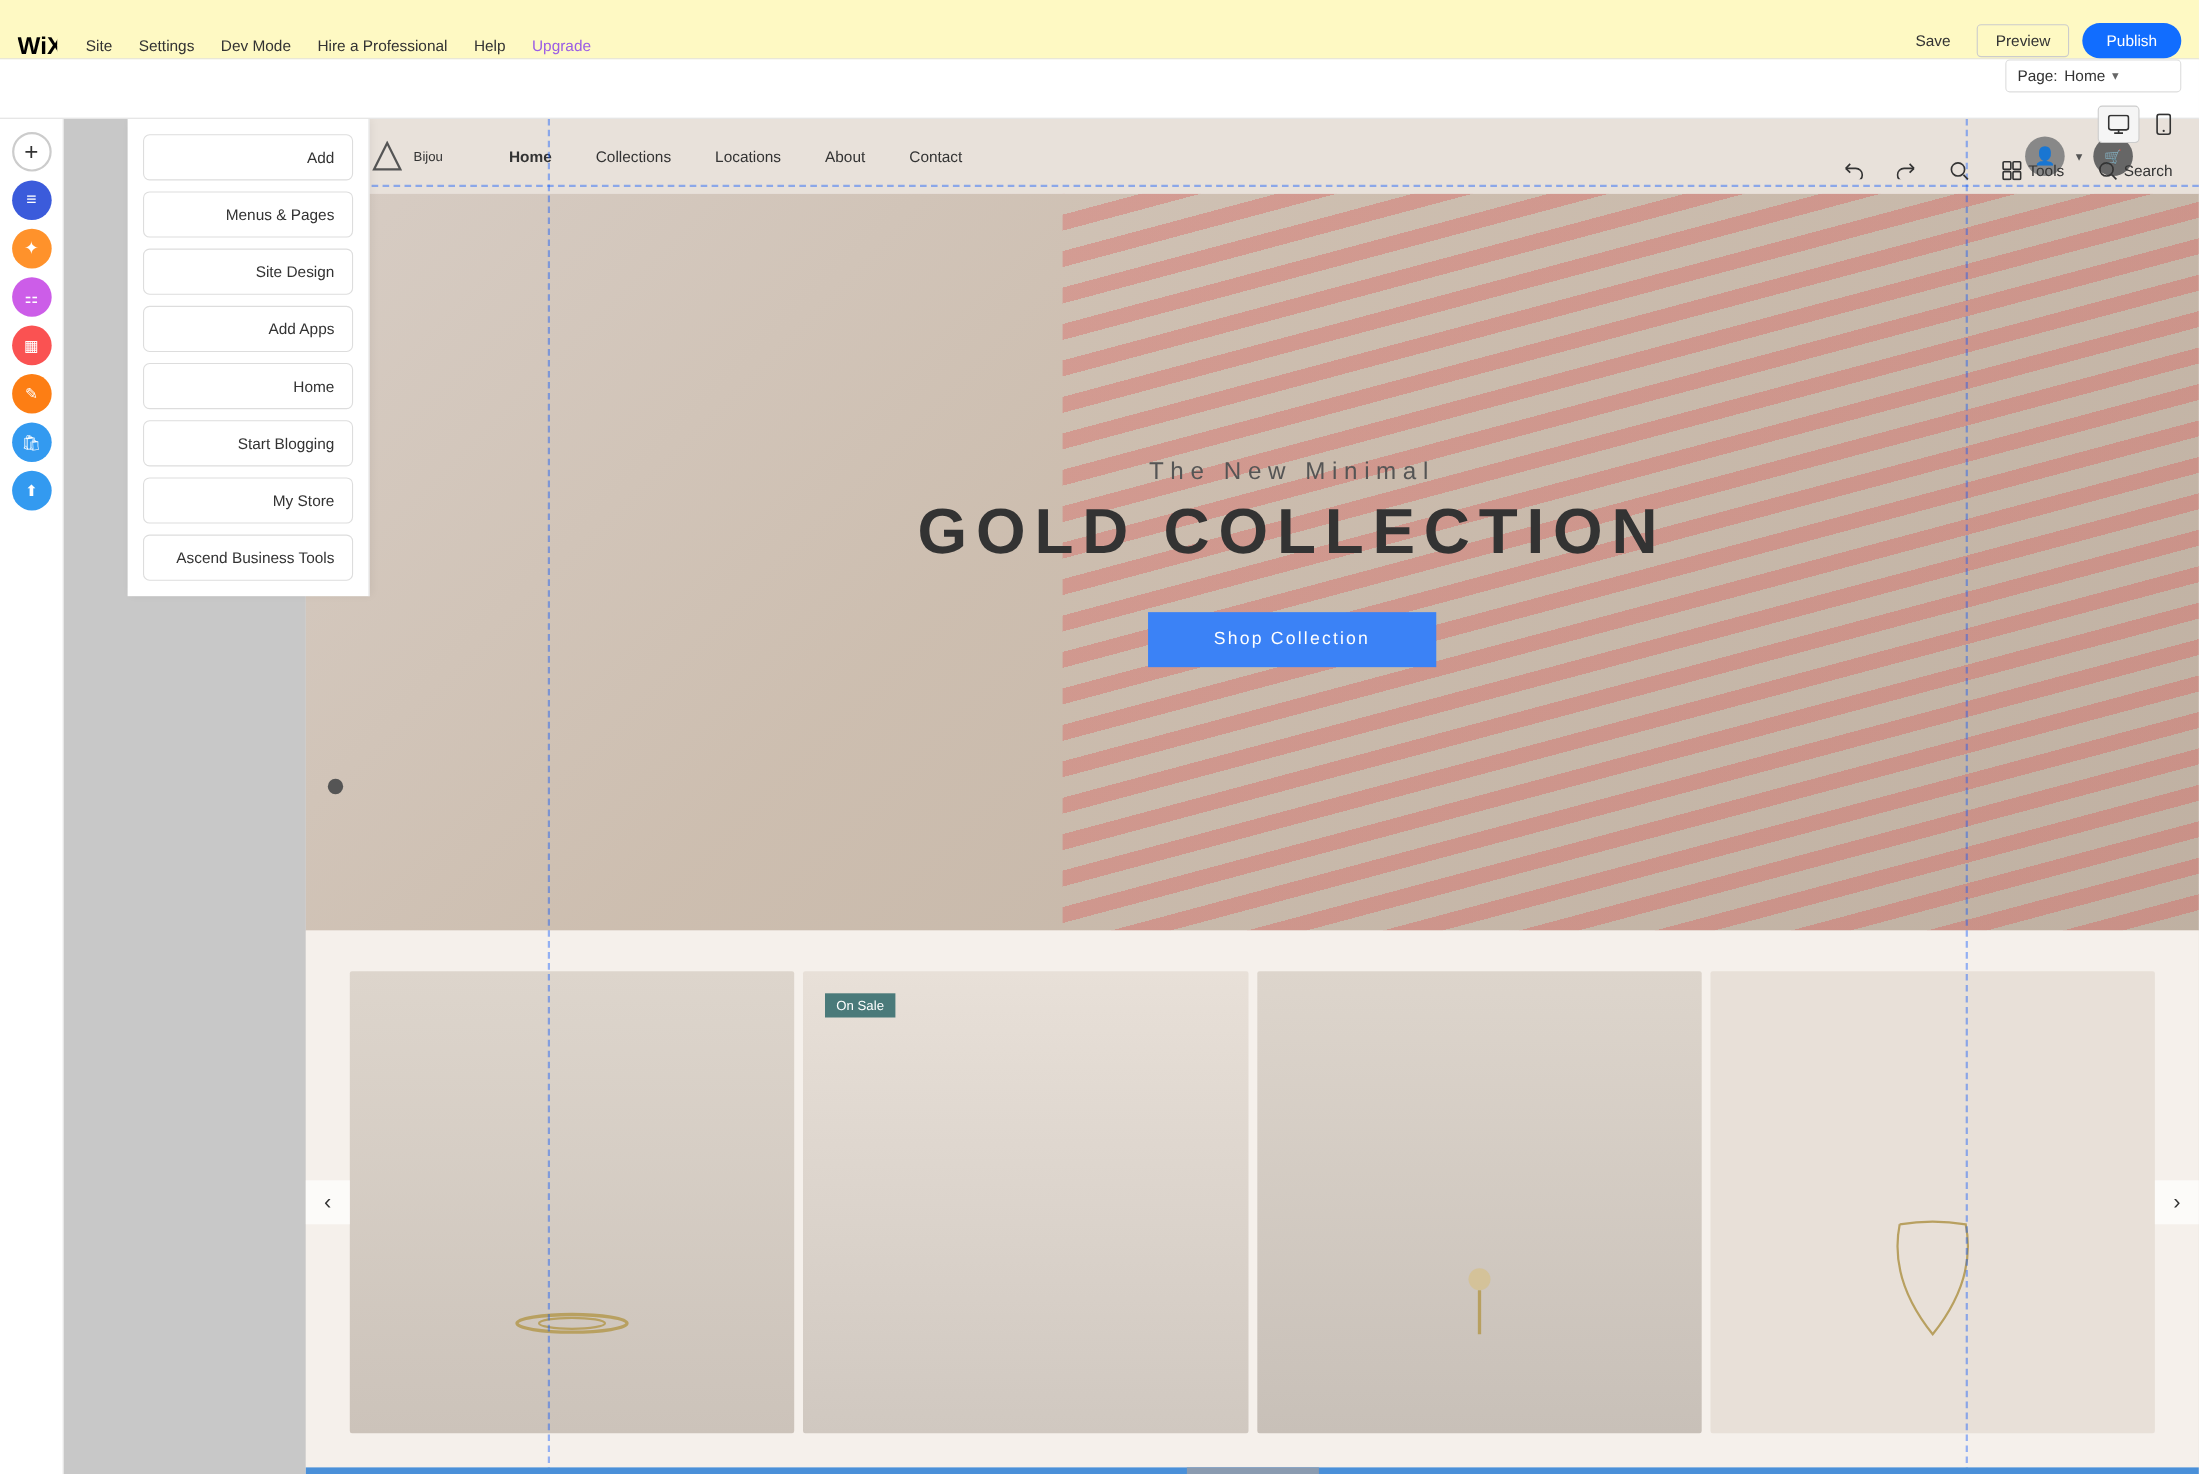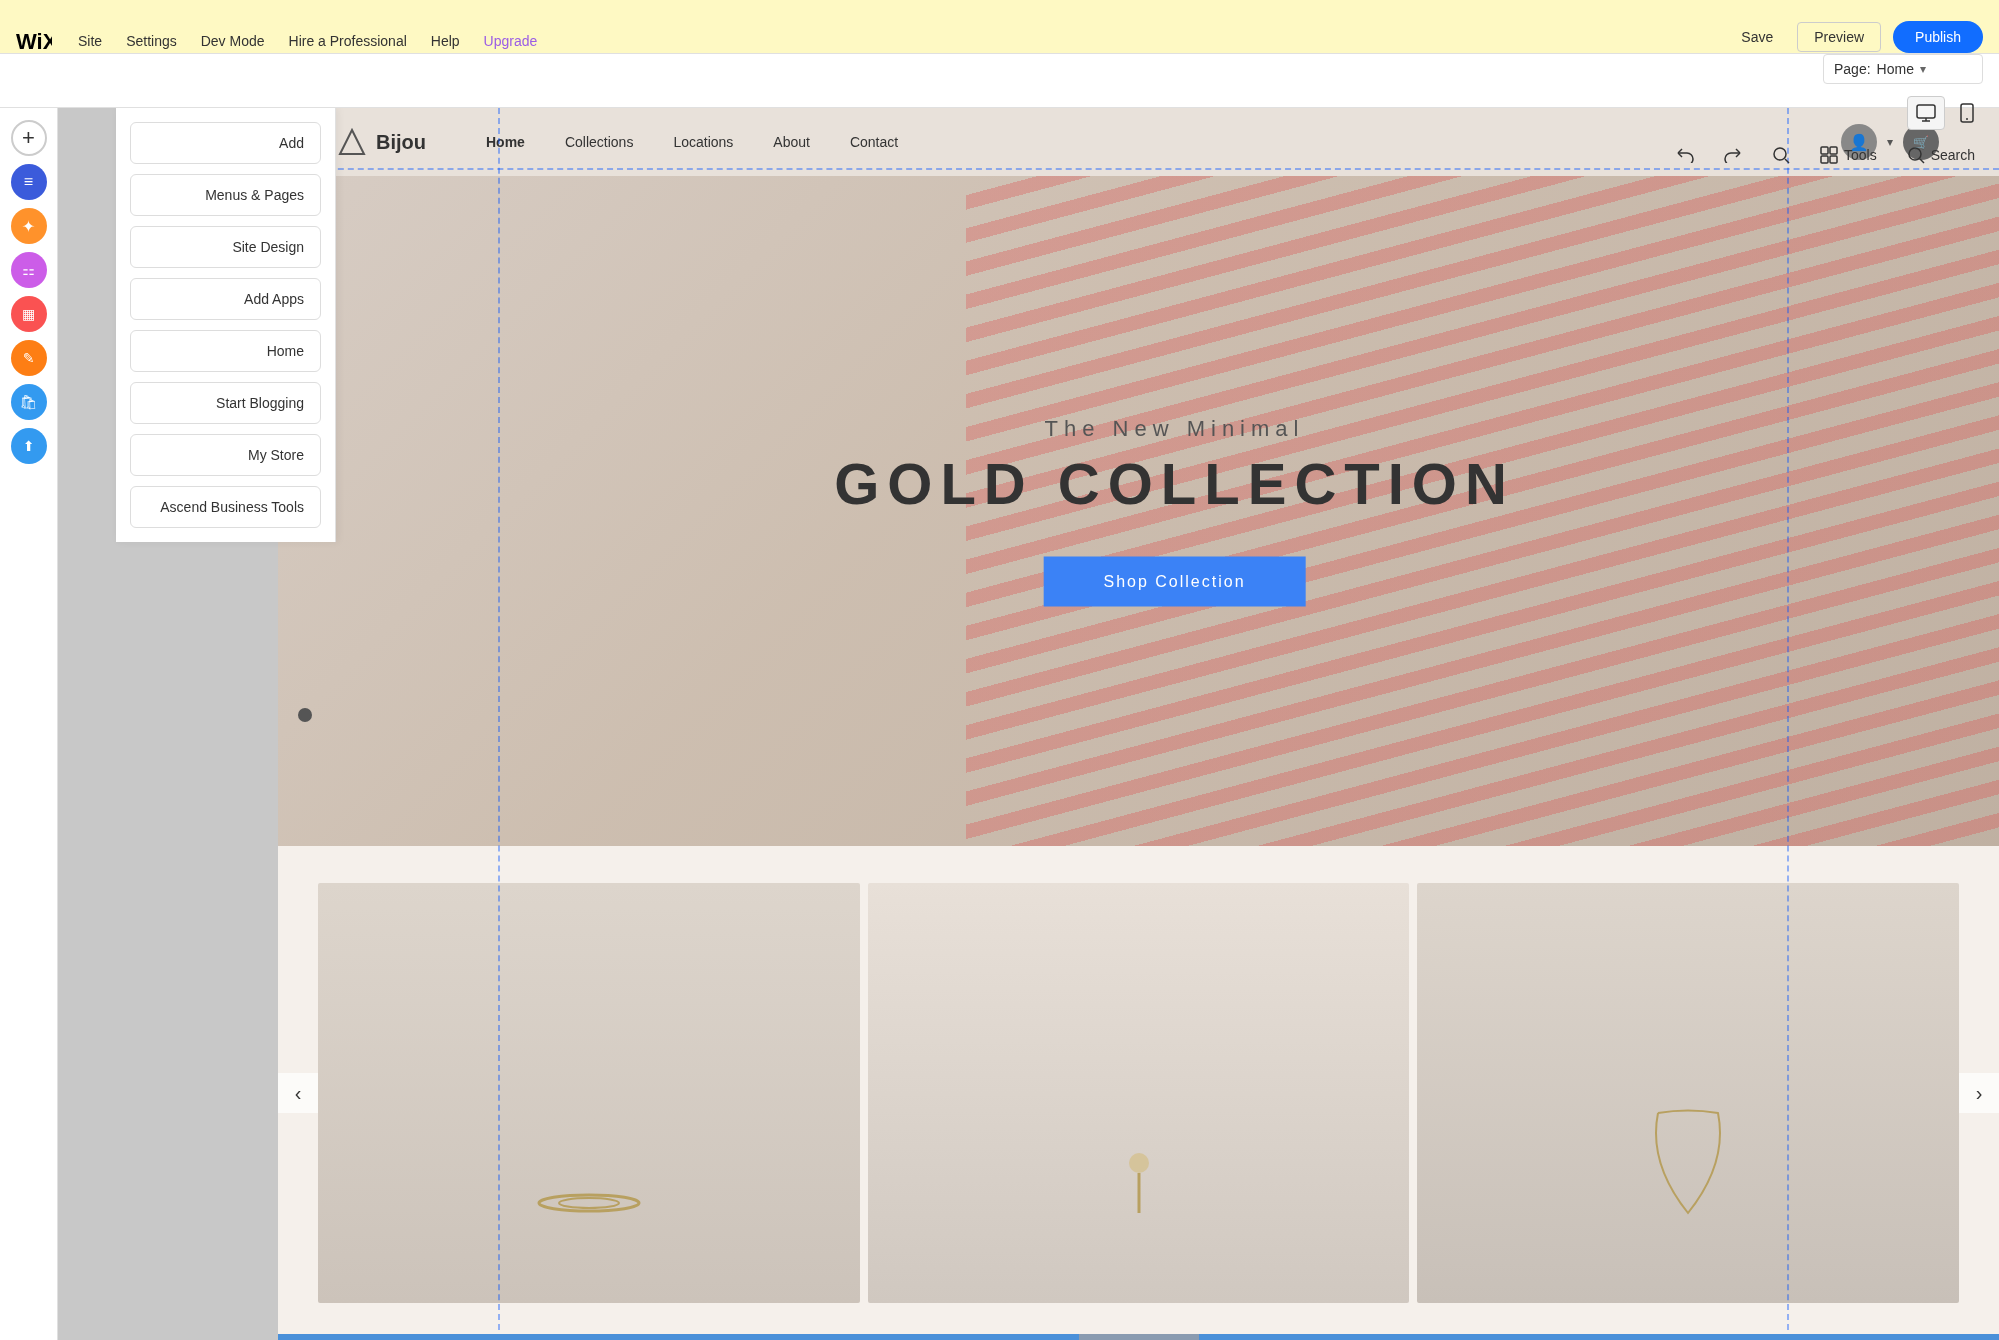--- a/index.html
+++ b/index.html
@@ -273,22 +273,22 @@
       background: rgba(232,224,218,0.95);
       display: flex;
       align-items: center;
       padding: 0 60px;
       z-index: 5;
     }
     .site-logo {
       display: flex;
       align-items: center;
       gap: 10px;
-      font-size: 20px;
-      font-weight: 700;
+      font-size: 12px;
+      font-weight: 400;
       color: #333;
       margin-right: 60px;
     }
     .site-logo-icon {
       width: 28px;
       height: 28px;
     }
     .site-nav-links {
       display: flex;
       gap: 40px;
@@ -678,20 +678,23 @@
       <div id="products-area">
         <button class="arrow-left">‹</button>
         <div class="product-card">
 
           <svg style="position:absolute;bottom:60px;left:50%;transform:translateX(-50%)" width="120" height="80" viewBox="0 0 120 80">
             <ellipse cx="60" cy="40" rx="50" ry="8" fill="none" stroke="#b8a060" stroke-width="3"></ellipse>
             <ellipse cx="60" cy="40" rx="30" ry="5" fill="none" stroke="#b8a060" stroke-width="2"></ellipse>
           </svg>
         </div>
         <div class="product-card">
+          <div class="on-sale-badge">On Sale</div>
+        </div>
+        <div class="product-card">
 
           <svg style="position:absolute;bottom:80px;left:50%;transform:translateX(-50%)" width="60" height="80" viewBox="0 0 60 80">
             <circle cx="30" cy="20" r="10" fill="#d4c090" opacity="0.8"></circle>
             <line x1="30" y1="30" x2="30" y2="70" stroke="#b8a060" stroke-width="3"></line>
           </svg>
         </div>
         <div class="product-card">
 
           <svg style="position:absolute;bottom:80px;left:50%;transform:translateX(-50%)" width="80" height="120" viewBox="0 0 80 120">
             <path d="M10,10 Q40,5 70,10 Q80,60 40,110 Q0,60 10,10" fill="none" stroke="#b8a060" stroke-width="2"></path>

